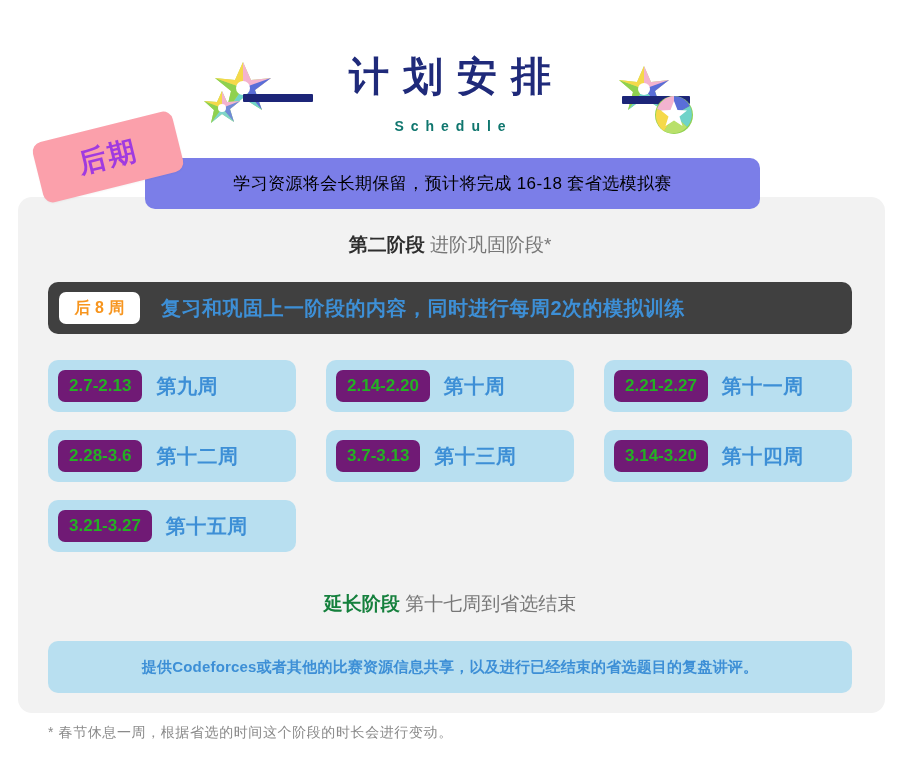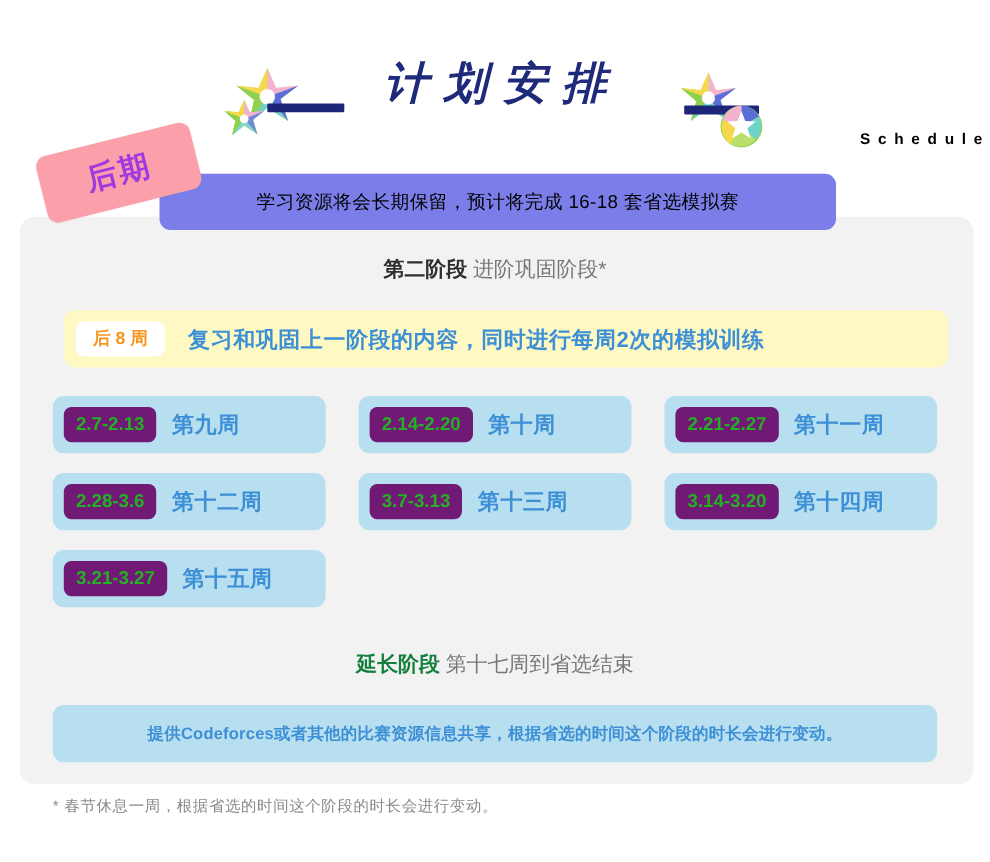--- a/index.html
+++ b/index.html
@@ -15,25 +15,24 @@
   .header{position:absolute;left:0;top:22px;width:900px;height:110px;}
   .title-row{
     position:absolute;left:0;top:34px;width:900px;
     text-align:center;
   }
   .title-cn{
     font-size:40px;font-weight:bold;color:#1f2a7a;
     letter-spacing:14px;line-height:1;
     display:inline-block;
     text-indent:14px;
-    font-style:italic;
   }
   .title-en{
-    position:absolute;left:0;top:96px;width:900px;text-align:right;
-    font-size:14px;font-weight:bold;color:#000000;letter-spacing:7px;
+    position:absolute;left:0;top:96px;width:900px;text-align:center;
+    font-size:14px;font-weight:bold;color:#0f766e;letter-spacing:7px;
     text-indent:7px;
   }
 
   
   .rule{position:absolute;height:8px;background:#1c2578;border-radius:1px;}
   .rule-left{left:243px;top:72px;width:70px;}
   .rule-right{left:622px;top:74px;width:68px;}
 
   .star{position:absolute;}
   .star svg{display:block;}
@@ -69,22 +68,22 @@
   }
 
   .stage-title{
     position:absolute;left:0;top:232px;width:900px;text-align:center;
     font-size:19px;color:#777777;
   }
   .stage-title b{color:#2e2e2e;font-weight:bold;}
 
   
   .summary-bar{
-    position:absolute;left:58px;top:282px;width:804px;height:52px;
-    background:#fef9c3;border-radius:10px;
+    position:absolute;left:48px;top:282px;width:804px;height:52px;
+    background:#404040;border-radius:10px;
     display:flex;align-items:center;
   }
   .summary-pill{
     margin-left:11px;width:81px;height:32px;background:#ffffff;border-radius:7px;
     display:flex;align-items:center;justify-content:center;
     color:#f7951e;font-size:16px;font-weight:bold;
   }
   .summary-text{
     margin-left:21px;color:#3d8fd6;font-size:20px;font-weight:bold;letter-spacing:0.5px;
   }
@@ -238,16 +237,16 @@
       <div class="week-label">第十五周</div>
     </div>
   </div>
 </div>
 
 <div class="ext-title">
   <b>延长阶段</b><span> 第十七周到省选结束</span>
 </div>
 
 <div class="ext-bar">
-  <span>提供Codeforces或者其他的比赛资源信息共享，根据省选的时间这个阶段的时长会进行变动。</span>
+  <span>提供Codeforces或者其他的比赛资源信息共享，以及进行已经结束的省选题目的复盘讲评。</span>
 </div>
 
 <div class="footnote">* 春节休息一周，根据省选的时间这个阶段的时长会进行变动。</div>
 
 </body></html>

